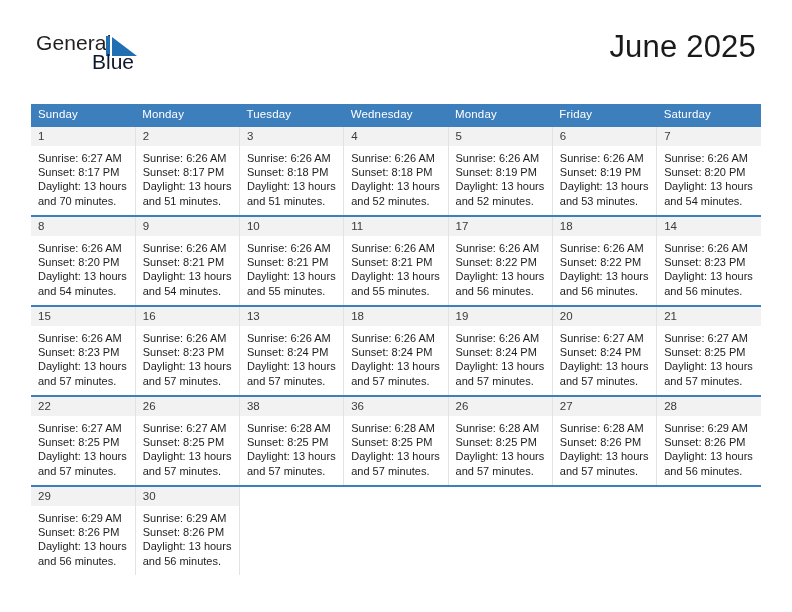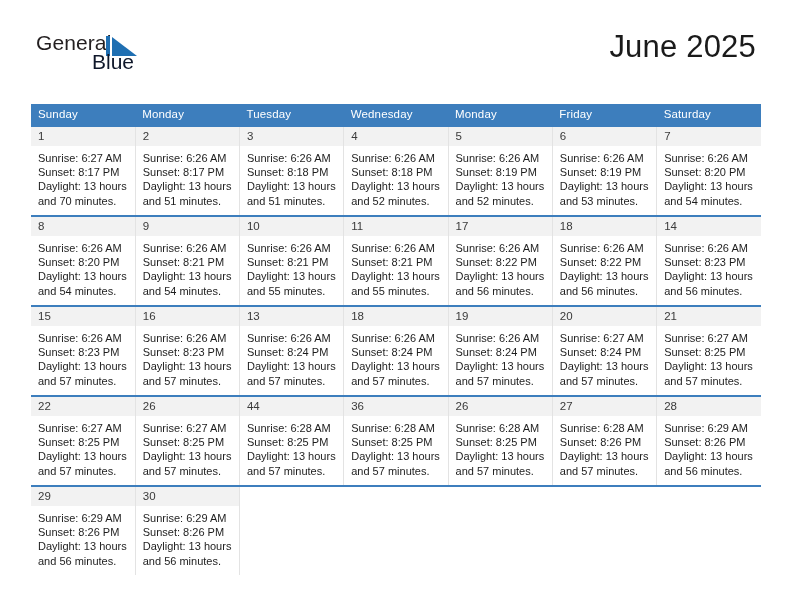--- a/index.html
+++ b/index.html
@@ -434,21 +434,21 @@
               <div class="lines">
                 <div>Sunrise: 6:27 AM</div>
                 <div>Sunset: 8:25 PM</div>
                 <div>Daylight: 13 hours</div>
                 <div>and 57 minutes.</div>
               </div>
             </div>
           </td>
           <td class="day-cell">
             <div class="cell-inner">
-              <div class="daynum">44</div>
+              <div class="daynum">38</div>
               <div class="lines">
                 <div>Sunrise: 6:28 AM</div>
                 <div>Sunset: 8:25 PM</div>
                 <div>Daylight: 13 hours</div>
                 <div>and 57 minutes.</div>
               </div>
             </div>
           </td>
           <td class="day-cell">
             <div class="cell-inner">

